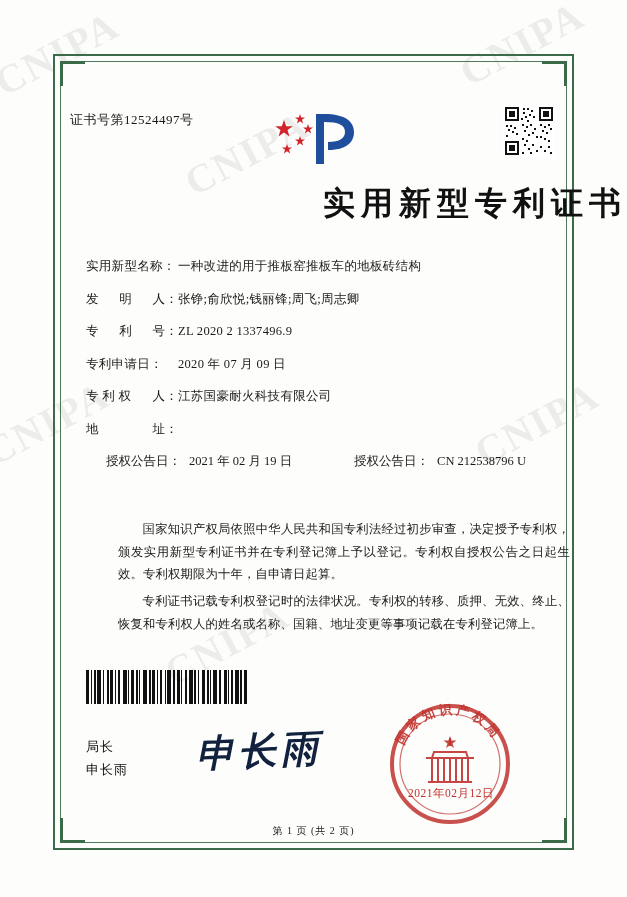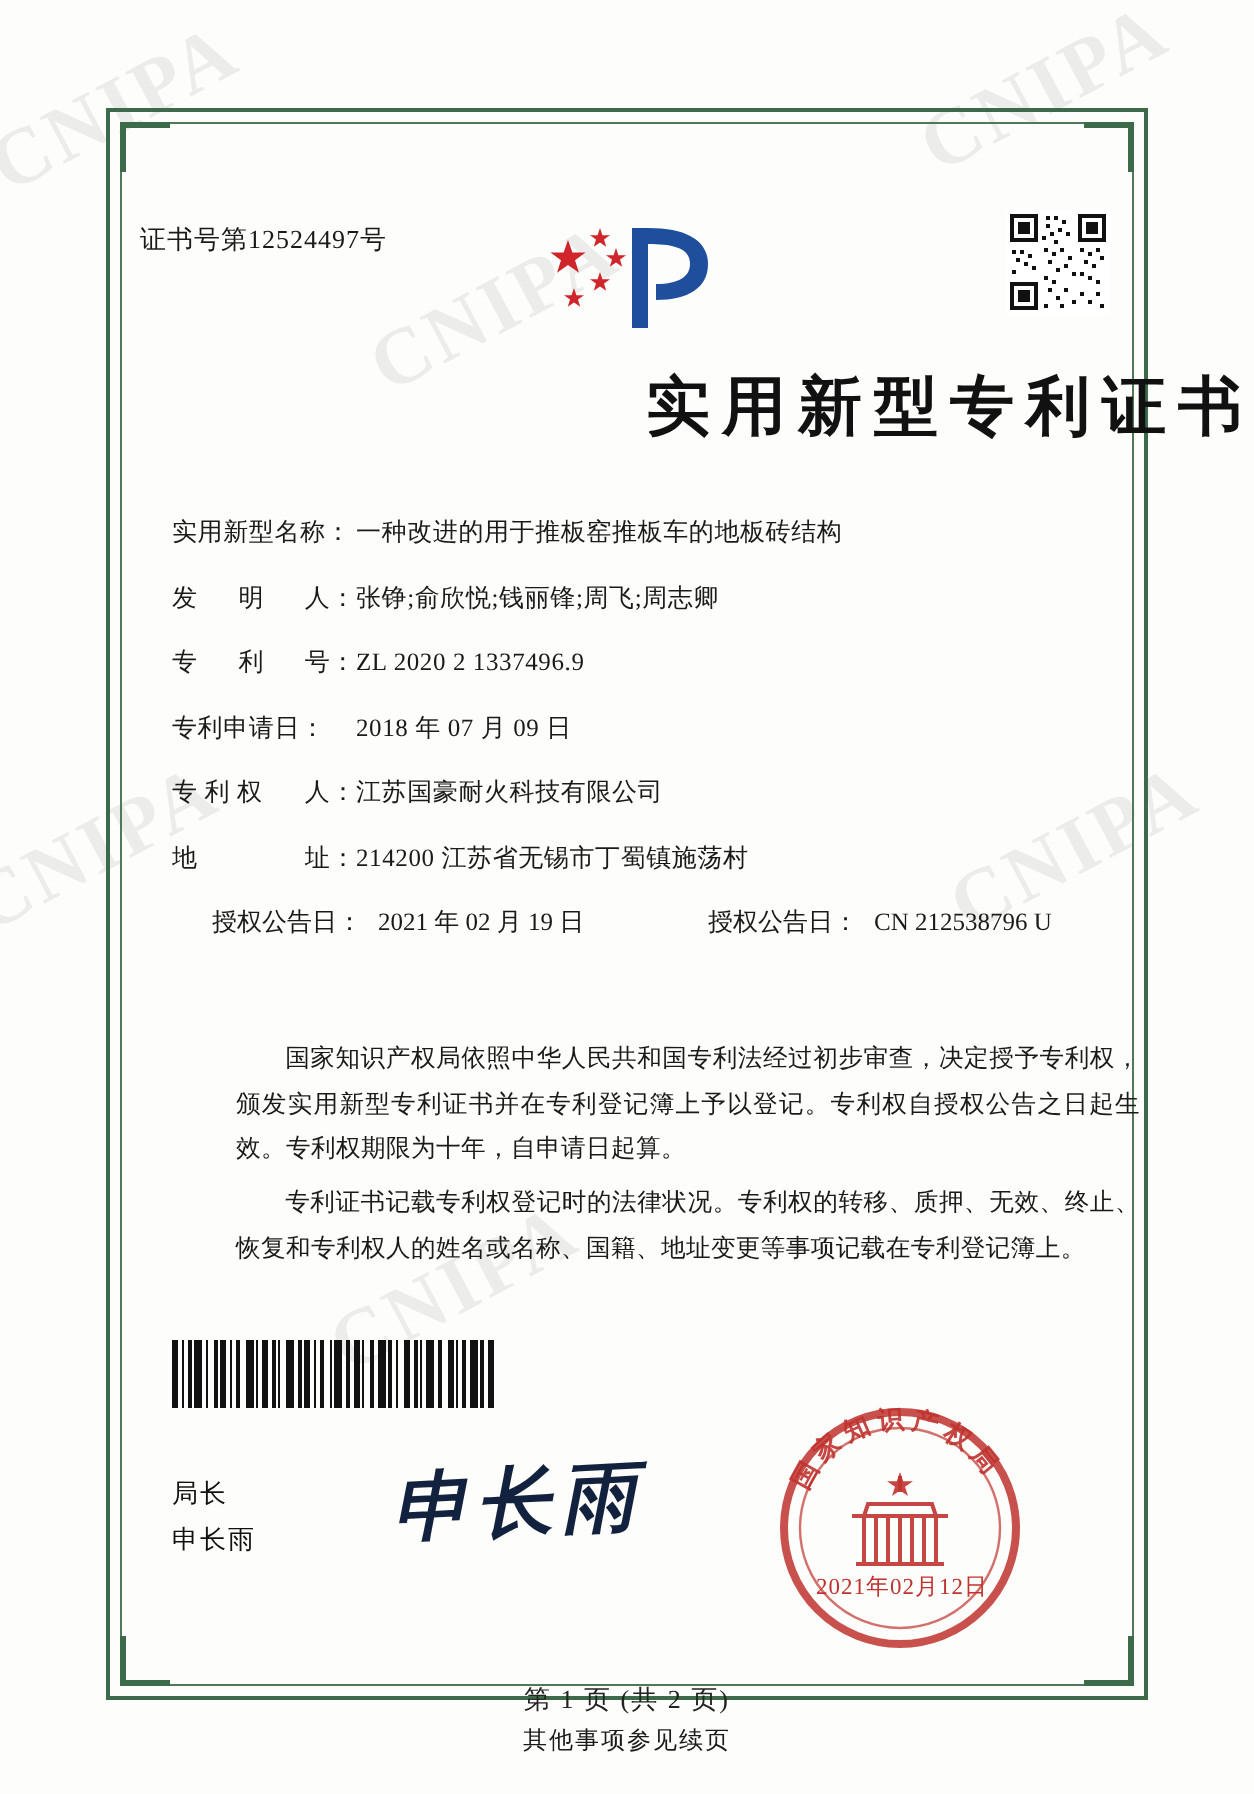--- a/index.html
+++ b/index.html
@@ -208,24 +208,23 @@
     font-size: 11.5px;
     color: #c0332e;
     letter-spacing: 0.5px;
   }
 
   .page-no {
     position: absolute;
     left: 0; right: 0;
     top: 824px;
     text-align: center;
-    font-size: 13px;
+    font-size: 10px;
     color: #222;
     letter-spacing: 1px;
-    margin-top: 17px;
   }
 
   .footnote {
     position: absolute;
     left: 0; right: 0;
     top: 862px;
     text-align: center;
     font-size: 12px;
     color: #1a1a1a;
     letter-spacing: 1px;
@@ -352,37 +351,36 @@
       <div class="field-label spread">
         <span>专</span>
         <span>利</span>
         <span>号：</span>
       </div>
       <div class="field-value">ZL 2020 2 1337496.9</div>
     </div>
 
     <div class="field-row">
       <div class="field-label">专利申请日：</div>
-      <div class="field-value">2018 年 07 月 09 日</div>
+      <div class="field-value">2020 年 07 月 09 日</div>
     </div>
 
     <div class="field-row">
       <div class="field-label spread">
         <span>专 利 权</span>
         <span>人：</span>
       </div>
       <div class="field-value">江苏国豪耐火科技有限公司</div>
     </div>
 
     <div class="field-row">
       <div class="field-label spread">
         <span>地</span>
         <span>址：</span>
       </div>
-      <div class="field-value">214200 江苏省无锡市丁蜀镇施荡村</div>
     </div>
 
     <div class="row-split">
       <div class="left">
         <span class="rlabel">授权公告日：</span>
         <span>2021 年 02 月 19 日</span>
       </div>
       <div class="right">
         <span class="rlabel">授权公告日：</span>
         <span>CN 212538796 U</span>
@@ -498,15 +496,14 @@
       <path d="M44,62 L92,62"></path>
       <path d="M52,56 L84,56 L86,62 L50,62 Z"></path>
       <path d="M68,42 L68,50"></path>
     </g>
     <polygon points="68,40 69.6,44.6 74.5,44.6 70.5,47.4 72,52 68,49.2 64,52 65.5,47.4 61.5,44.6 66.4,44.6" fill="#c0332e" opacity="0.9"></polygon>
   </svg>
   <div class="seal-date">2021年02月12日</div>
 
   <div class="page-no">第 1 页 (共 2 页)</div>
 
-  <div class="footnote">其他事项参见续页</div>
 
 </div>
 
 </body></html>

